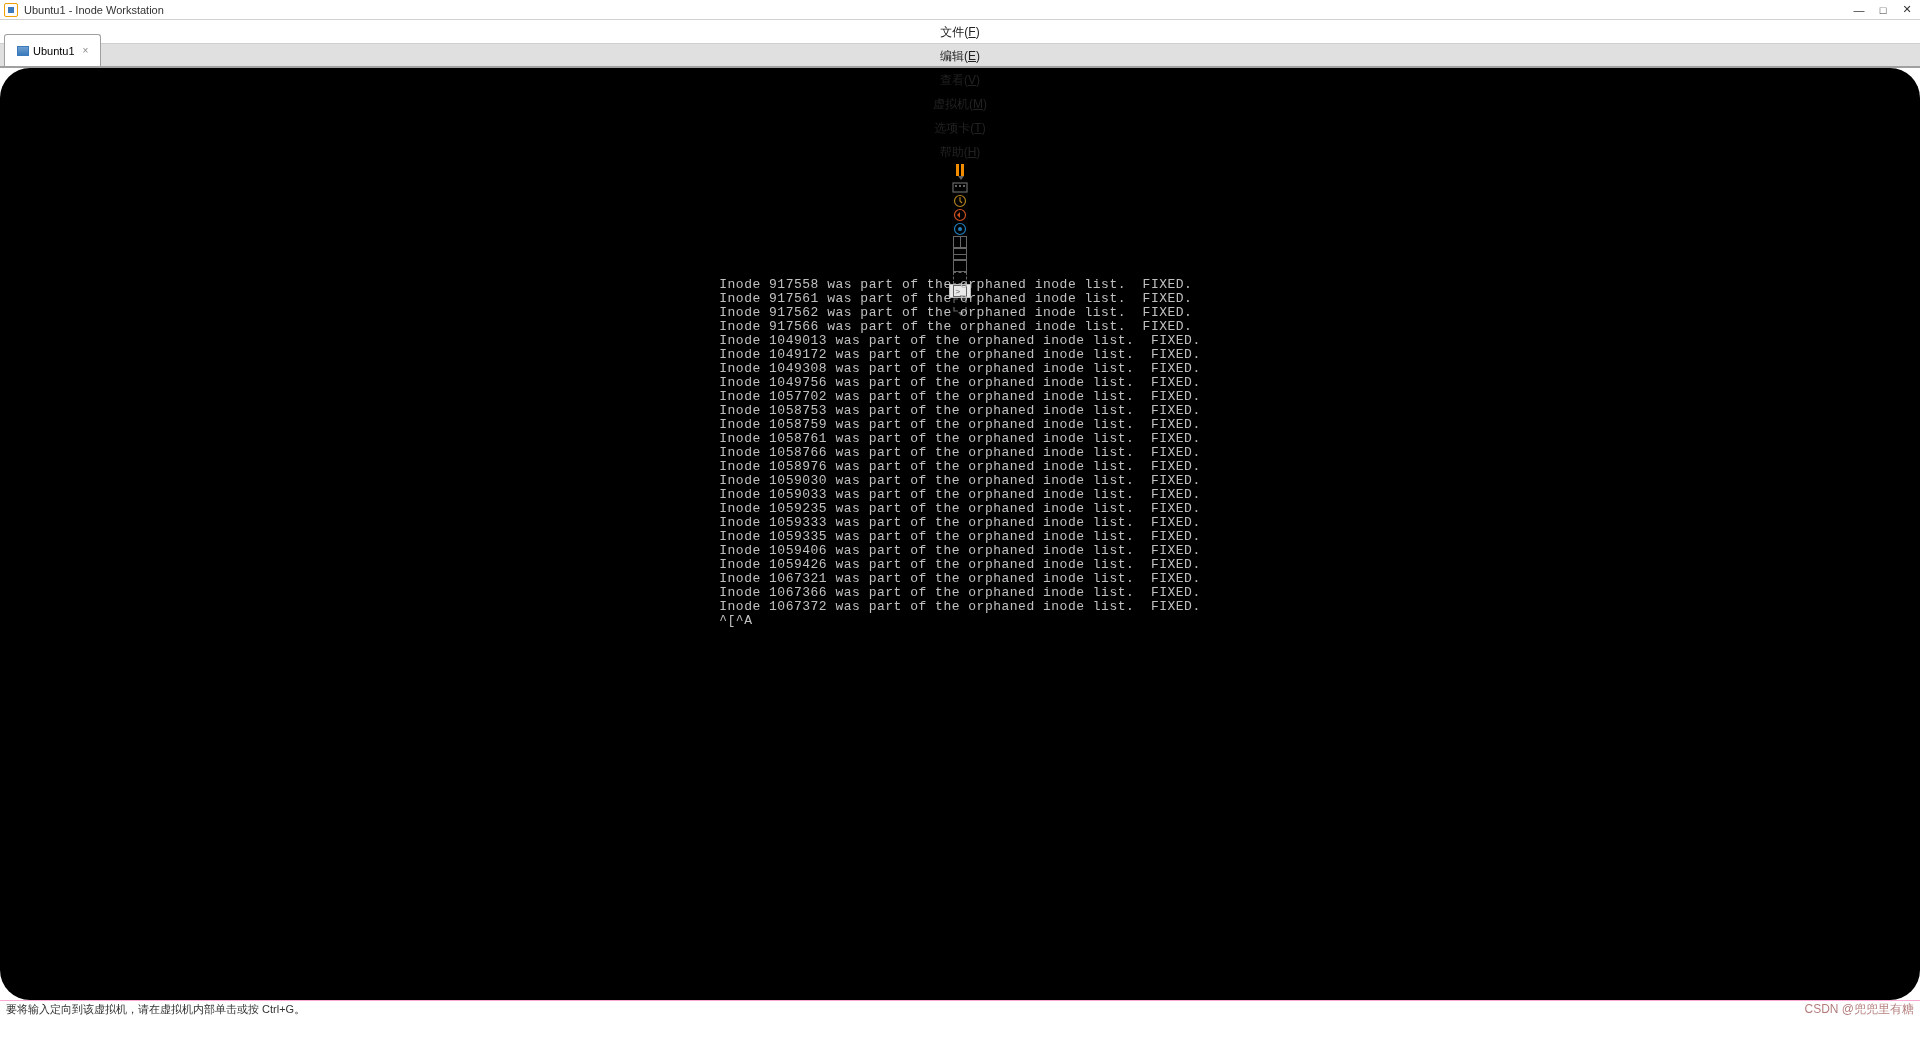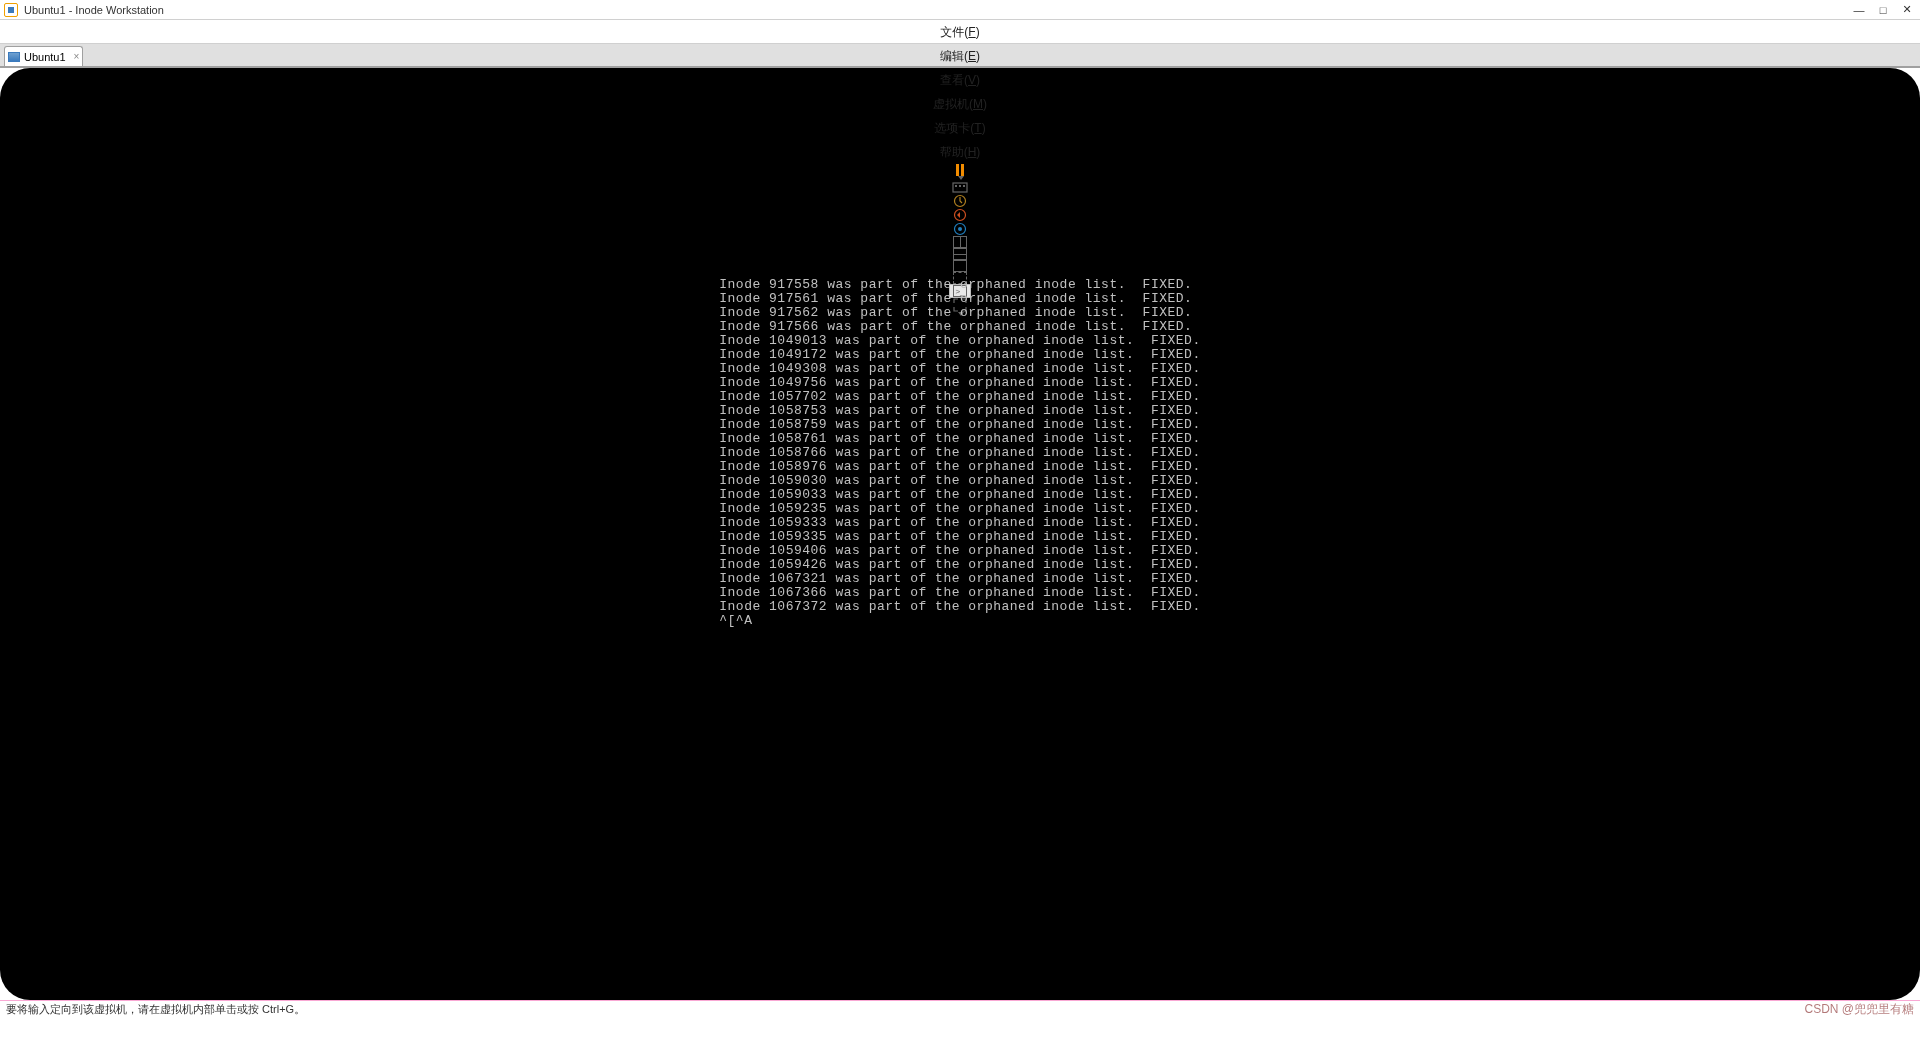--- a/index.html
+++ b/index.html
@@ -17,21 +17,21 @@
   .pause-ico { display:flex; gap:2px; }
   .pause-ico span { width:3px; height:12px; background:#f28c00; }
   .dd-arrow { width:0; height:0; border-left:3px solid transparent; border-right:3px solid transparent; border-top:4px solid #666; margin-left:2px; }
   .ico-box { width:14px; height:12px; border:1.5px solid #666; }
   .ico-split-v { position:relative; }
   .ico-split-v::after { content:""; position:absolute; left:50%; top:0; width:1px; height:100%; background:#666; }
   .ico-split-h { position:relative; }
   .ico-split-h::after { content:""; position:absolute; top:50%; left:0; height:1px; width:100%; background:#666; }
   .ico-term { border:1.5px solid #666; width:14px; height:12px; display:flex; align-items:center; justify-content:center; font-size:8px; color:#666; }
   .tabbar { height: 24px; background: #e0e0e0; border-bottom: 2px solid #a0a0a0; display:flex; align-items:flex-end; padding-left:4px; }
-  .tab { background:#fff; border:1px solid #a0a0a0; border-bottom:none; border-radius:3px 3px 0 0; padding:2px 3px; font-size:11px; display:flex; align-items:center; gap:4px; height:20px; }
+  .tab { background:#fff; border:1px solid #a0a0a0; border-bottom:none; border-radius:3px 3px 0 0; padding:2px 12px; font-size:11px; display:flex; align-items:center; gap:4px; height:32px; }
   .tab .vm-ico { width:12px; height:10px; border:1px solid #3a7abd; background:linear-gradient(#6ea0d0,#3a7abd); }
   .tab .x { font-size:10px; color:#888; margin-left:4px; }
   .console-wrap { background:#000; width:100%; height: calc(100% - 20px - 24px - 30px - 24px - 18px); display:flex; justify-content:center; align-items:flex-start;border-radius:30px; }
   .console { font-family: "Courier New", monospace; font-size: 13px; line-height: 14px; color:#c0c0c0; white-space:pre; margin-top:210px; letter-spacing:0.5px; }
   .statusbar { height:18px; font-size:11px; color:#333; background:#fff; border-top:1px solid #f9a8d4; display:flex; align-items:center; padding:0 6px; }
   .statusbar .spacer { flex:1; }
   .watermark { font-size:12px; color:#7f1d1d; opacity:.6; }
 </style>
 </head>
 <body>

